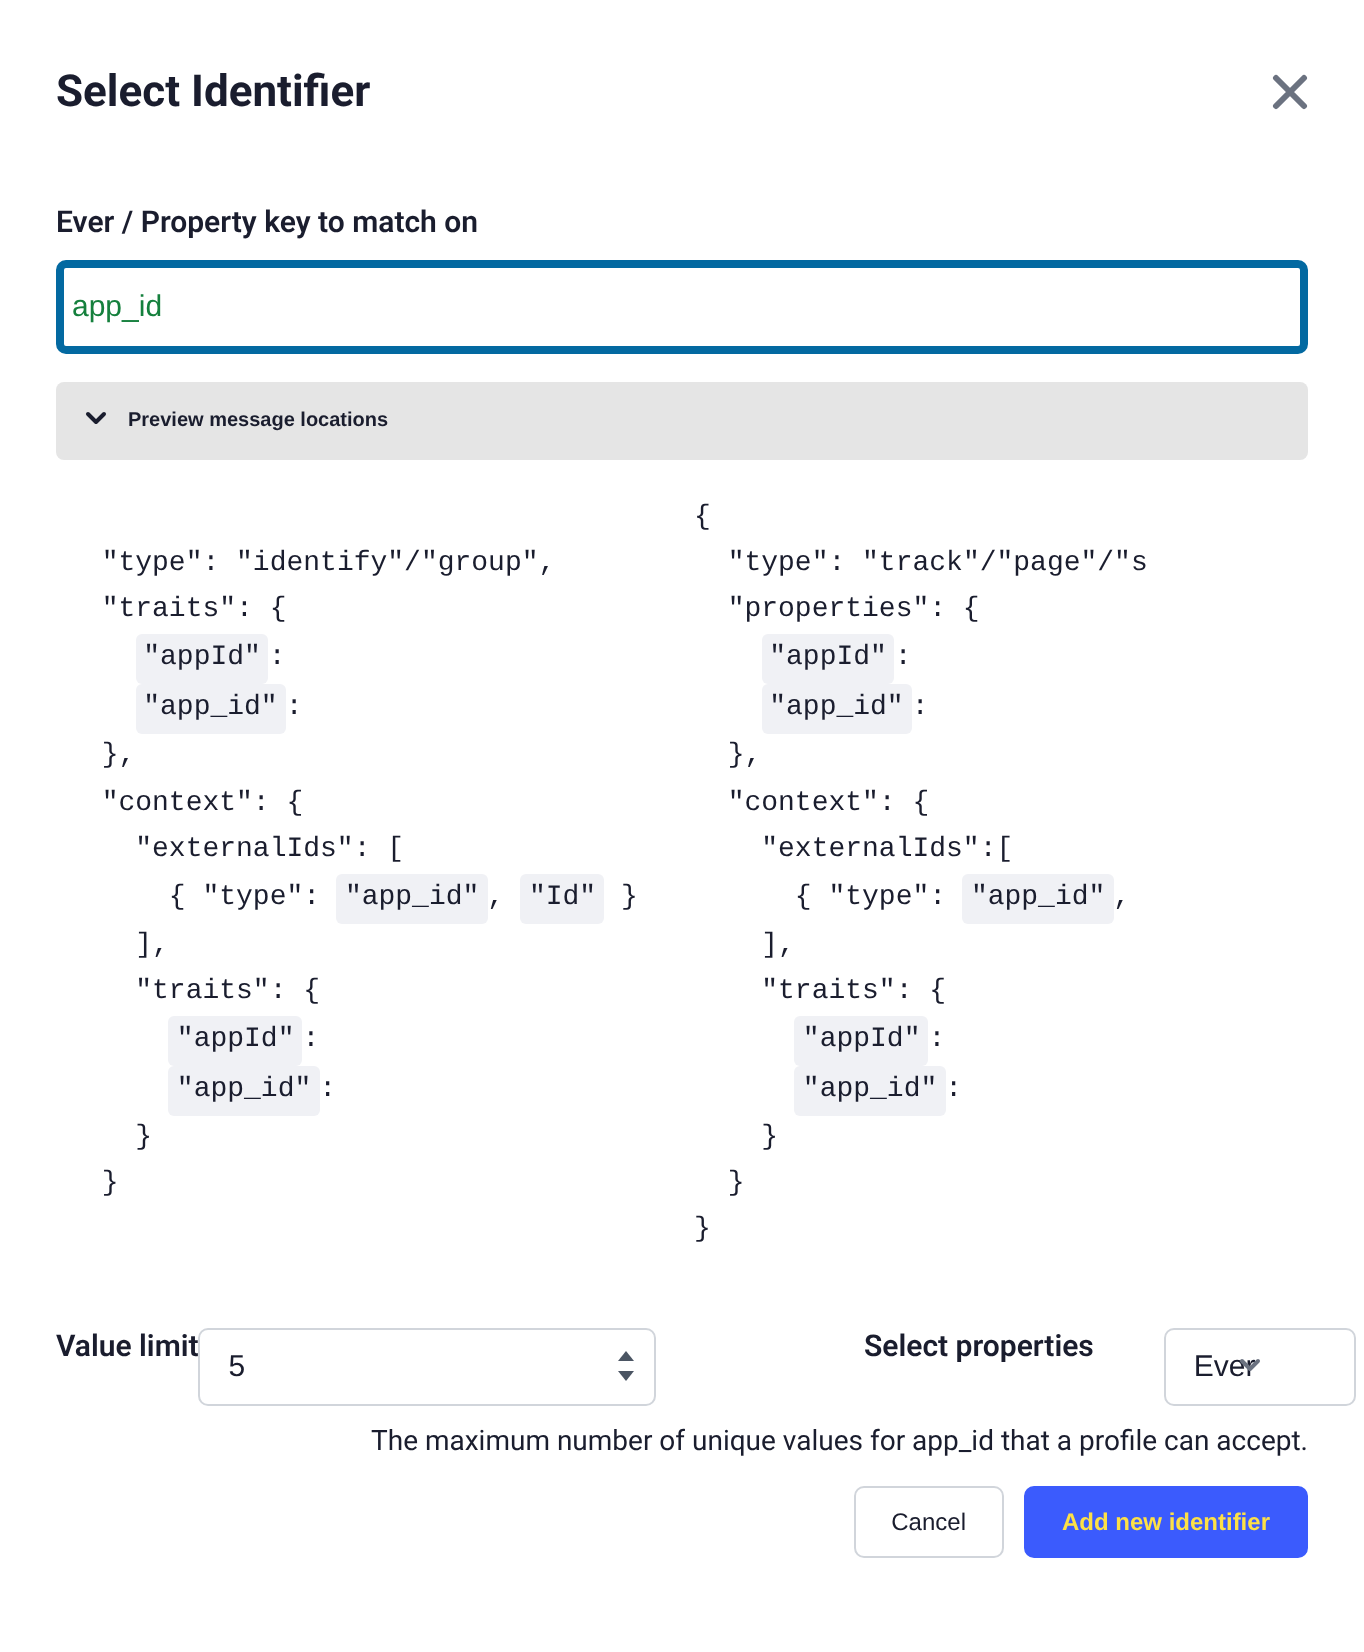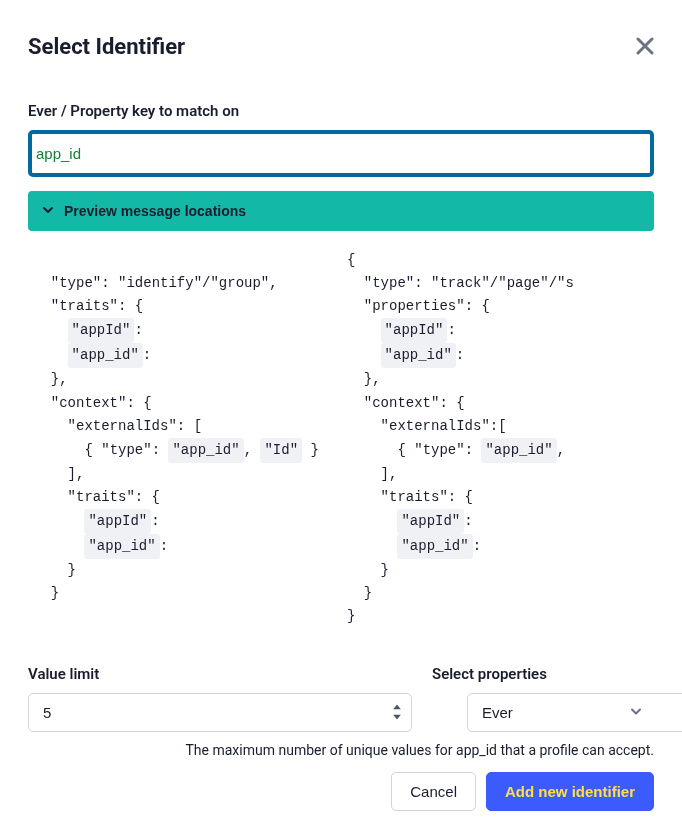--- a/index.html
+++ b/index.html
@@ -45,29 +45,29 @@
       width: 100%;
       padding: 11px 4px;
       font-size: 15px;
       border: 4px solid #0369a1;
       border-radius: 5px;
       color: #15803d;
       outline: none;
     }
     .collapsible {
       width: 100%;
-      background: #14b8a6;
+      background: #e5e5e5;
       border: none;
       border-radius: 4px;
       padding: 12px 14px;
       margin-top: 14px;
       display: flex;
       align-items: center;
       gap: 10px;
-      font-size: 14px;
+      font-size: 10px;
       font-weight: 600;
       color: #1a1d2e;
       cursor: pointer;
       text-align: left;
     }
     .chevron {
       display: inline-block;
     }
     .code-area {
       display: flex;
@@ -90,21 +90,21 @@
       padding: 1px 4px;
       display: inline-block;
     }
     .row2 {
       display: flex;
       gap: 20px;
       margin-top: 36px;
     }
     .col {
       display: flex;
-      flex-direction: column;
+      flex-direction: row;
     }
     .col-left { width: 384px; }
     .col-right { flex: 1; }
     .number-input-wrap {
       position: relative;
     }
     .number-input {
       width: 100%;
       padding: 10px 14px;
       font-size: 15px;
@@ -164,21 +164,21 @@
       text-align: right;
     }
     .footer {
       display: flex;
       justify-content: flex-end;
       gap: 10px;
       margin-top: 14px;
     }
     .btn {
       padding: 10px 18px;
-      font-size: 15px;
+      font-size: 12px;
       font-weight: 500;
       border-radius: 5px;
       cursor: pointer;
     }
     .btn-secondary {
       background: #fff;
       border: 1px solid #d1d5db;
       color: #1a1d2e;
     }
     .btn-primary {

